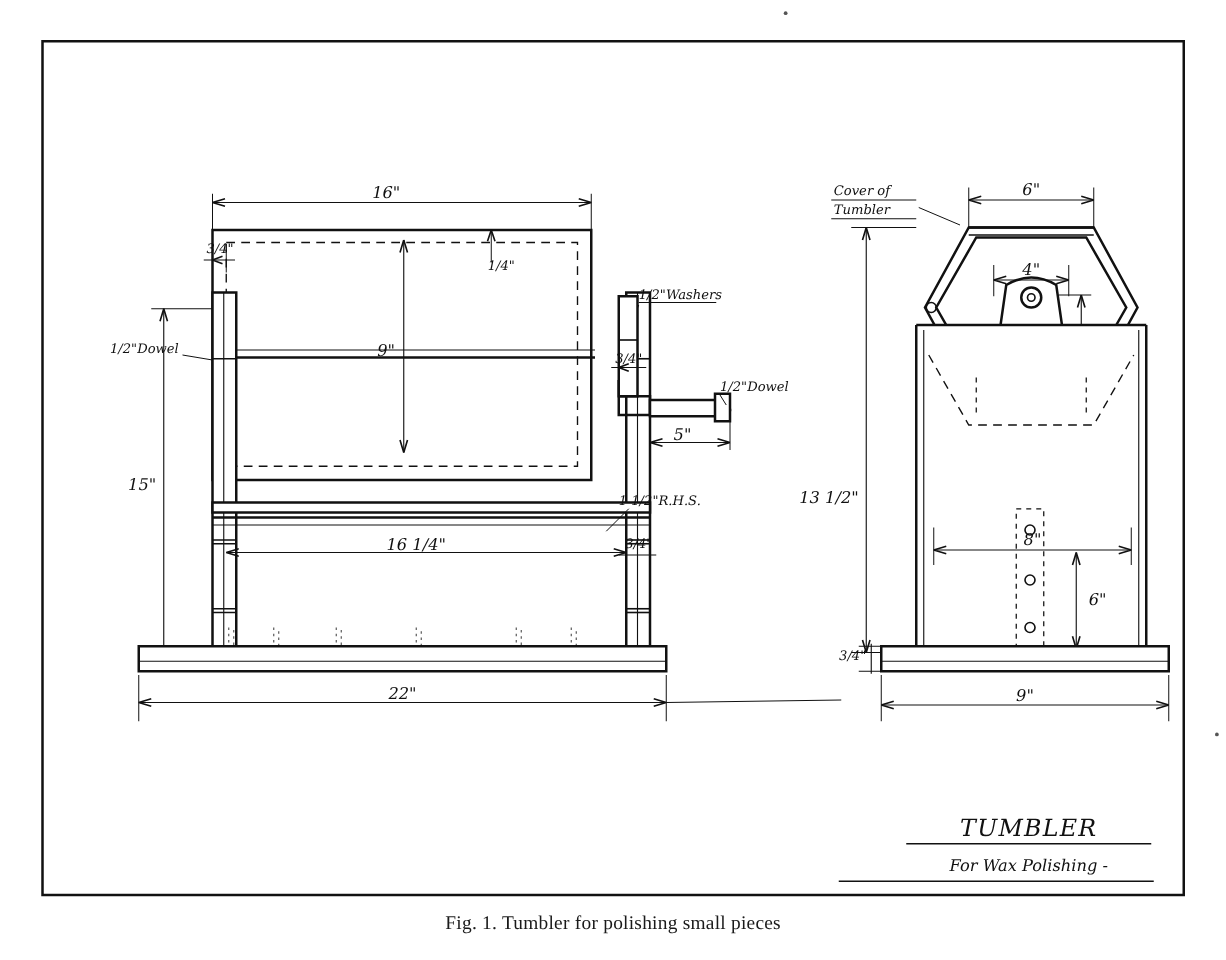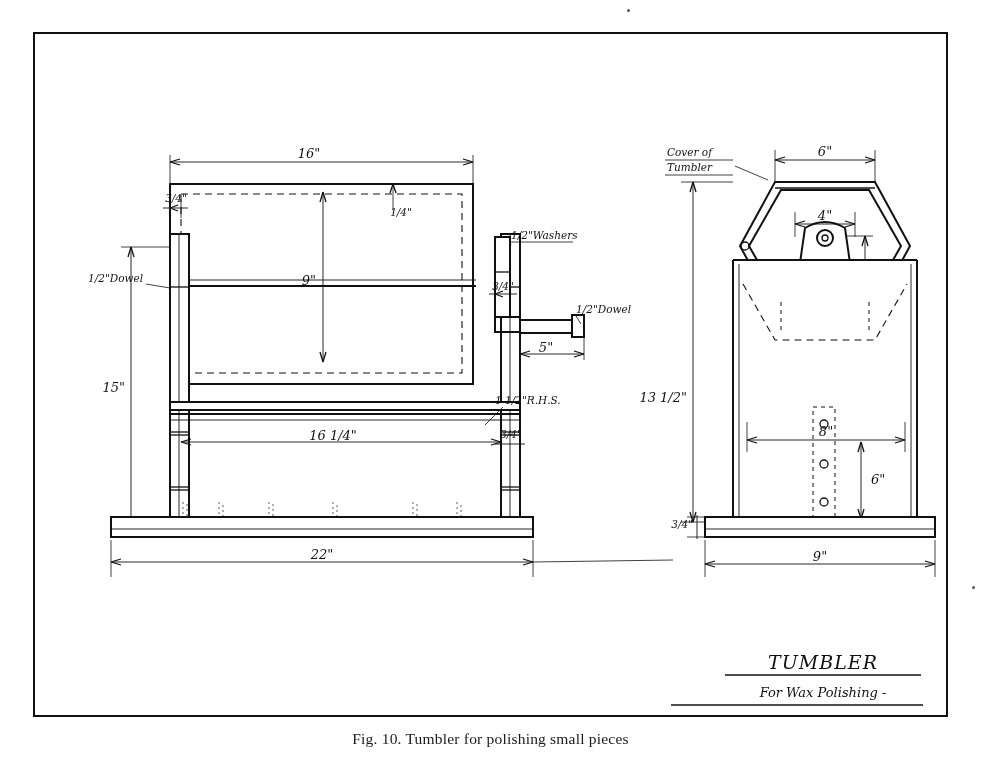--- a/index.html
+++ b/index.html
@@ -305,17 +305,17 @@
 
     <g>
       <text class="hand-lg" x="790" y="637" text-anchor="middle">TUMBLER</text>
       <line class="ln" x1="692" y1="643" x2="888" y2="643"></line>
       <text class="hand" x="790" y="665" text-anchor="middle">For Wax Polishing -</text>
       <line class="ln" x1="638" y1="673" x2="890" y2="673"></line>
     </g>
 
   </svg>
 
-  <div class="caption">Fig. 10.   Tumbler for polishing small pieces</div>
+  <div class="caption">Fig. 1.   Tumbler for polishing small pieces</div>
 
   <div class="speck" style="left:627px; top:9px; width:3px; height:3px;"></div>
   <div class="speck" style="left:972px; top:586px; width:3px; height:3px;"></div>
 </div>
 
 </body></html>

